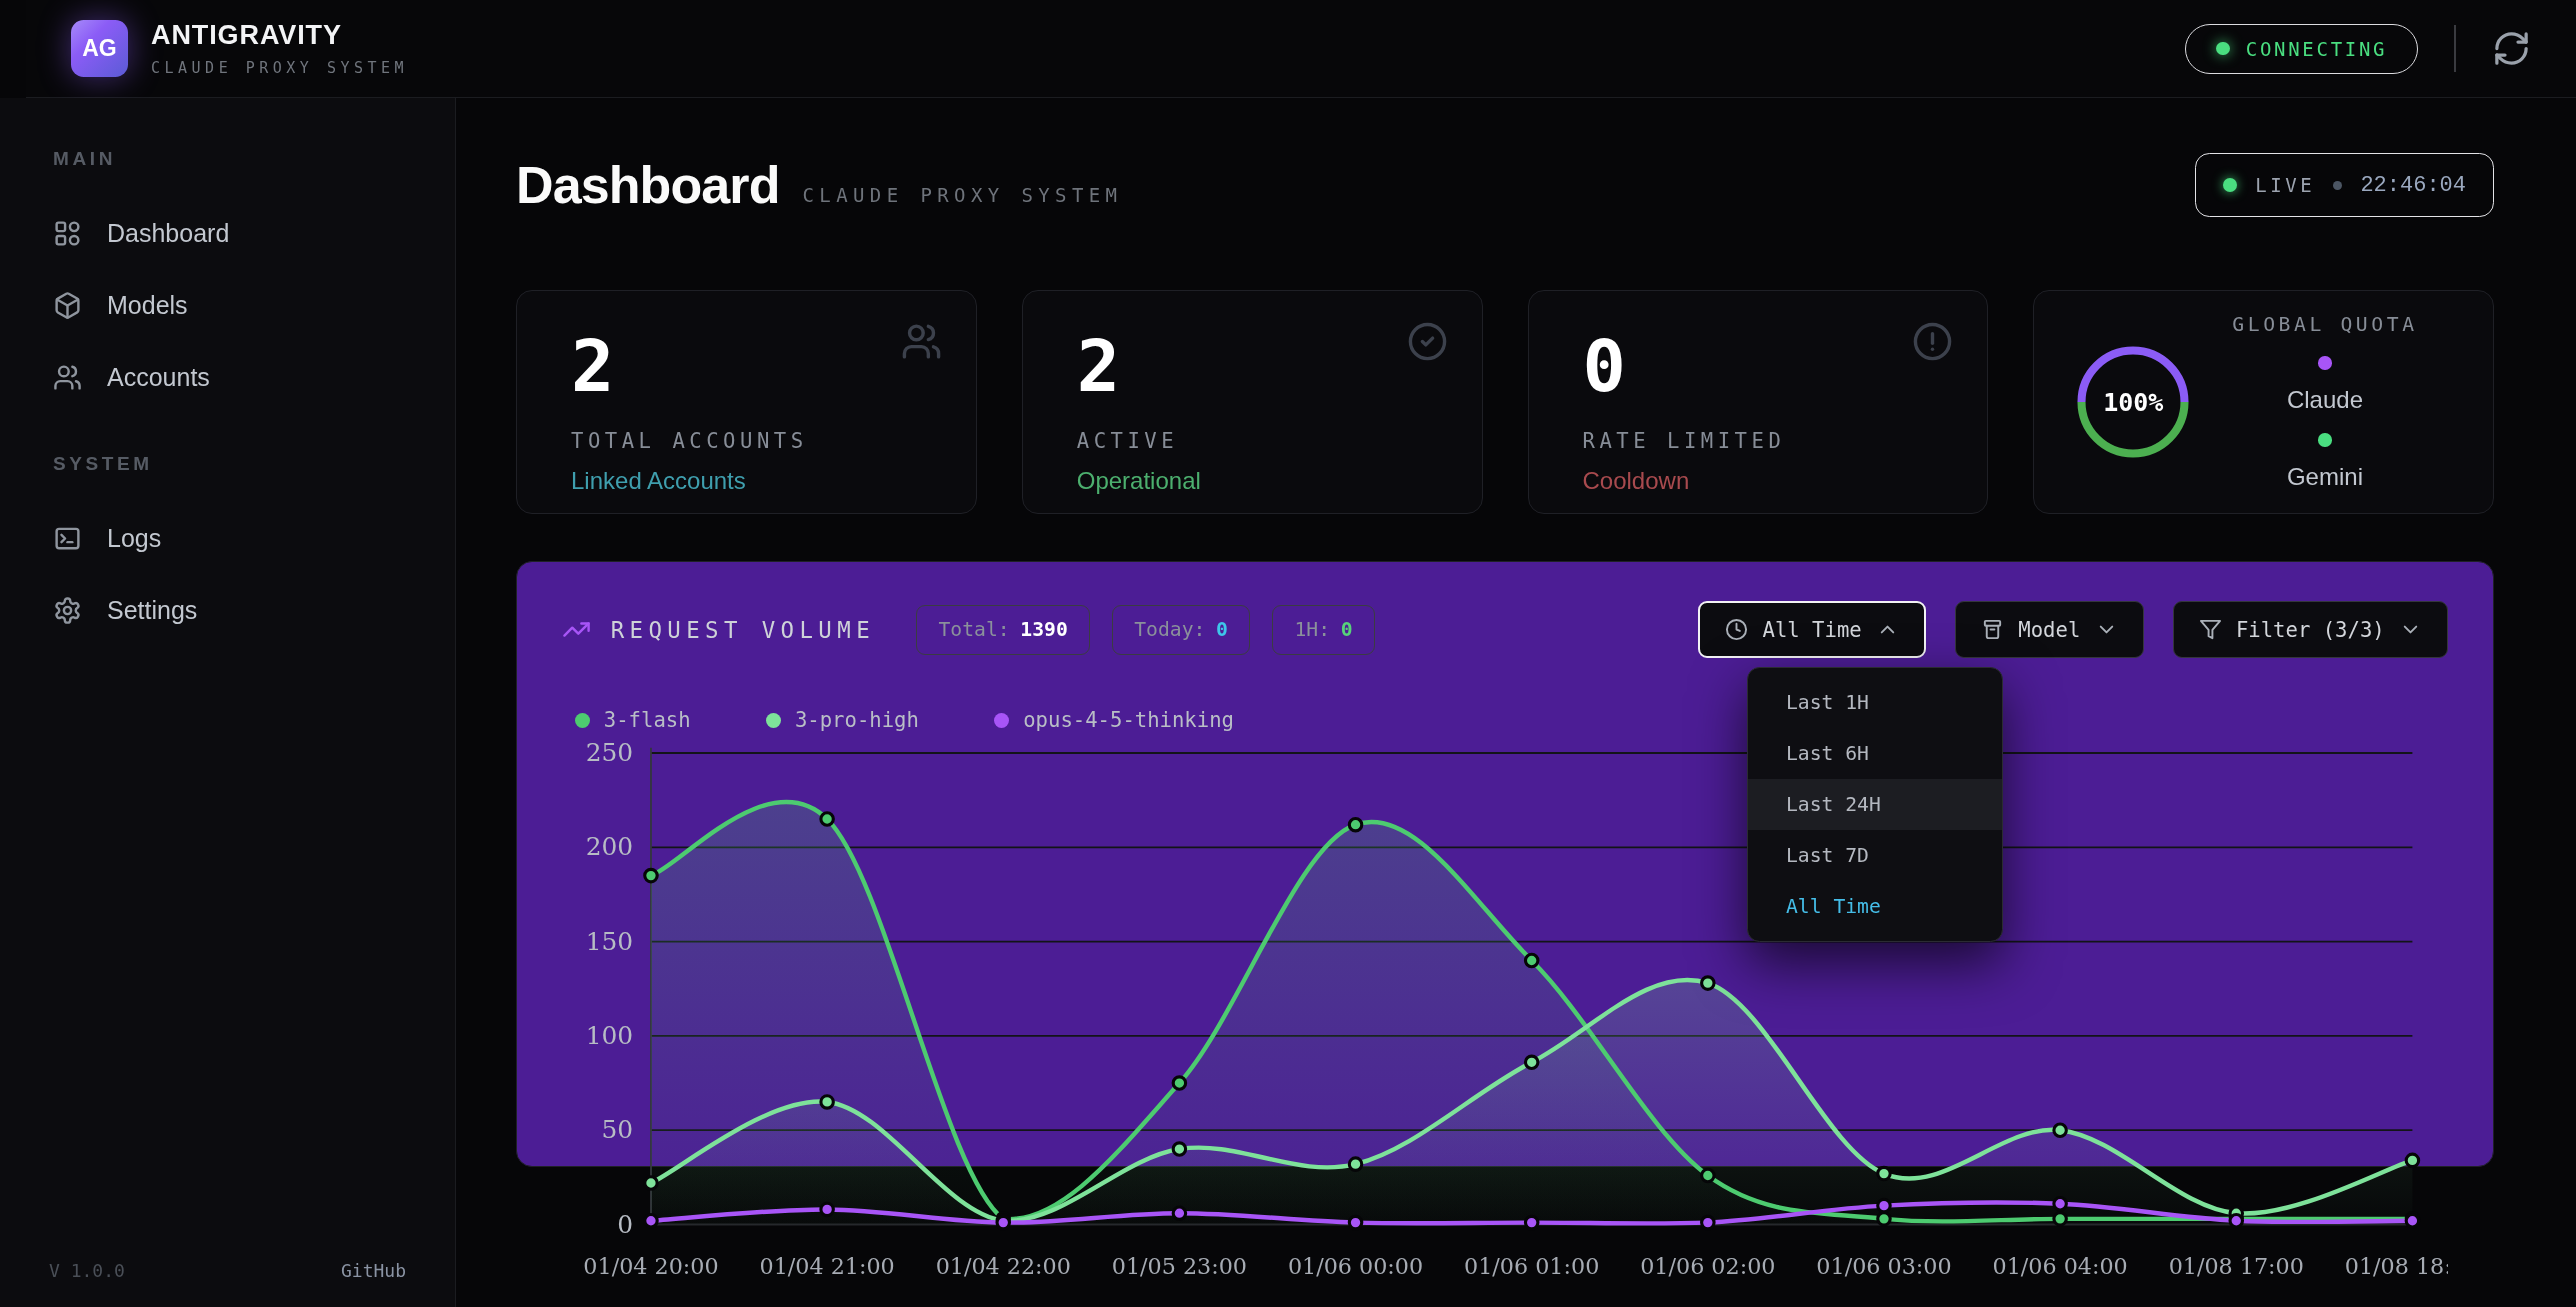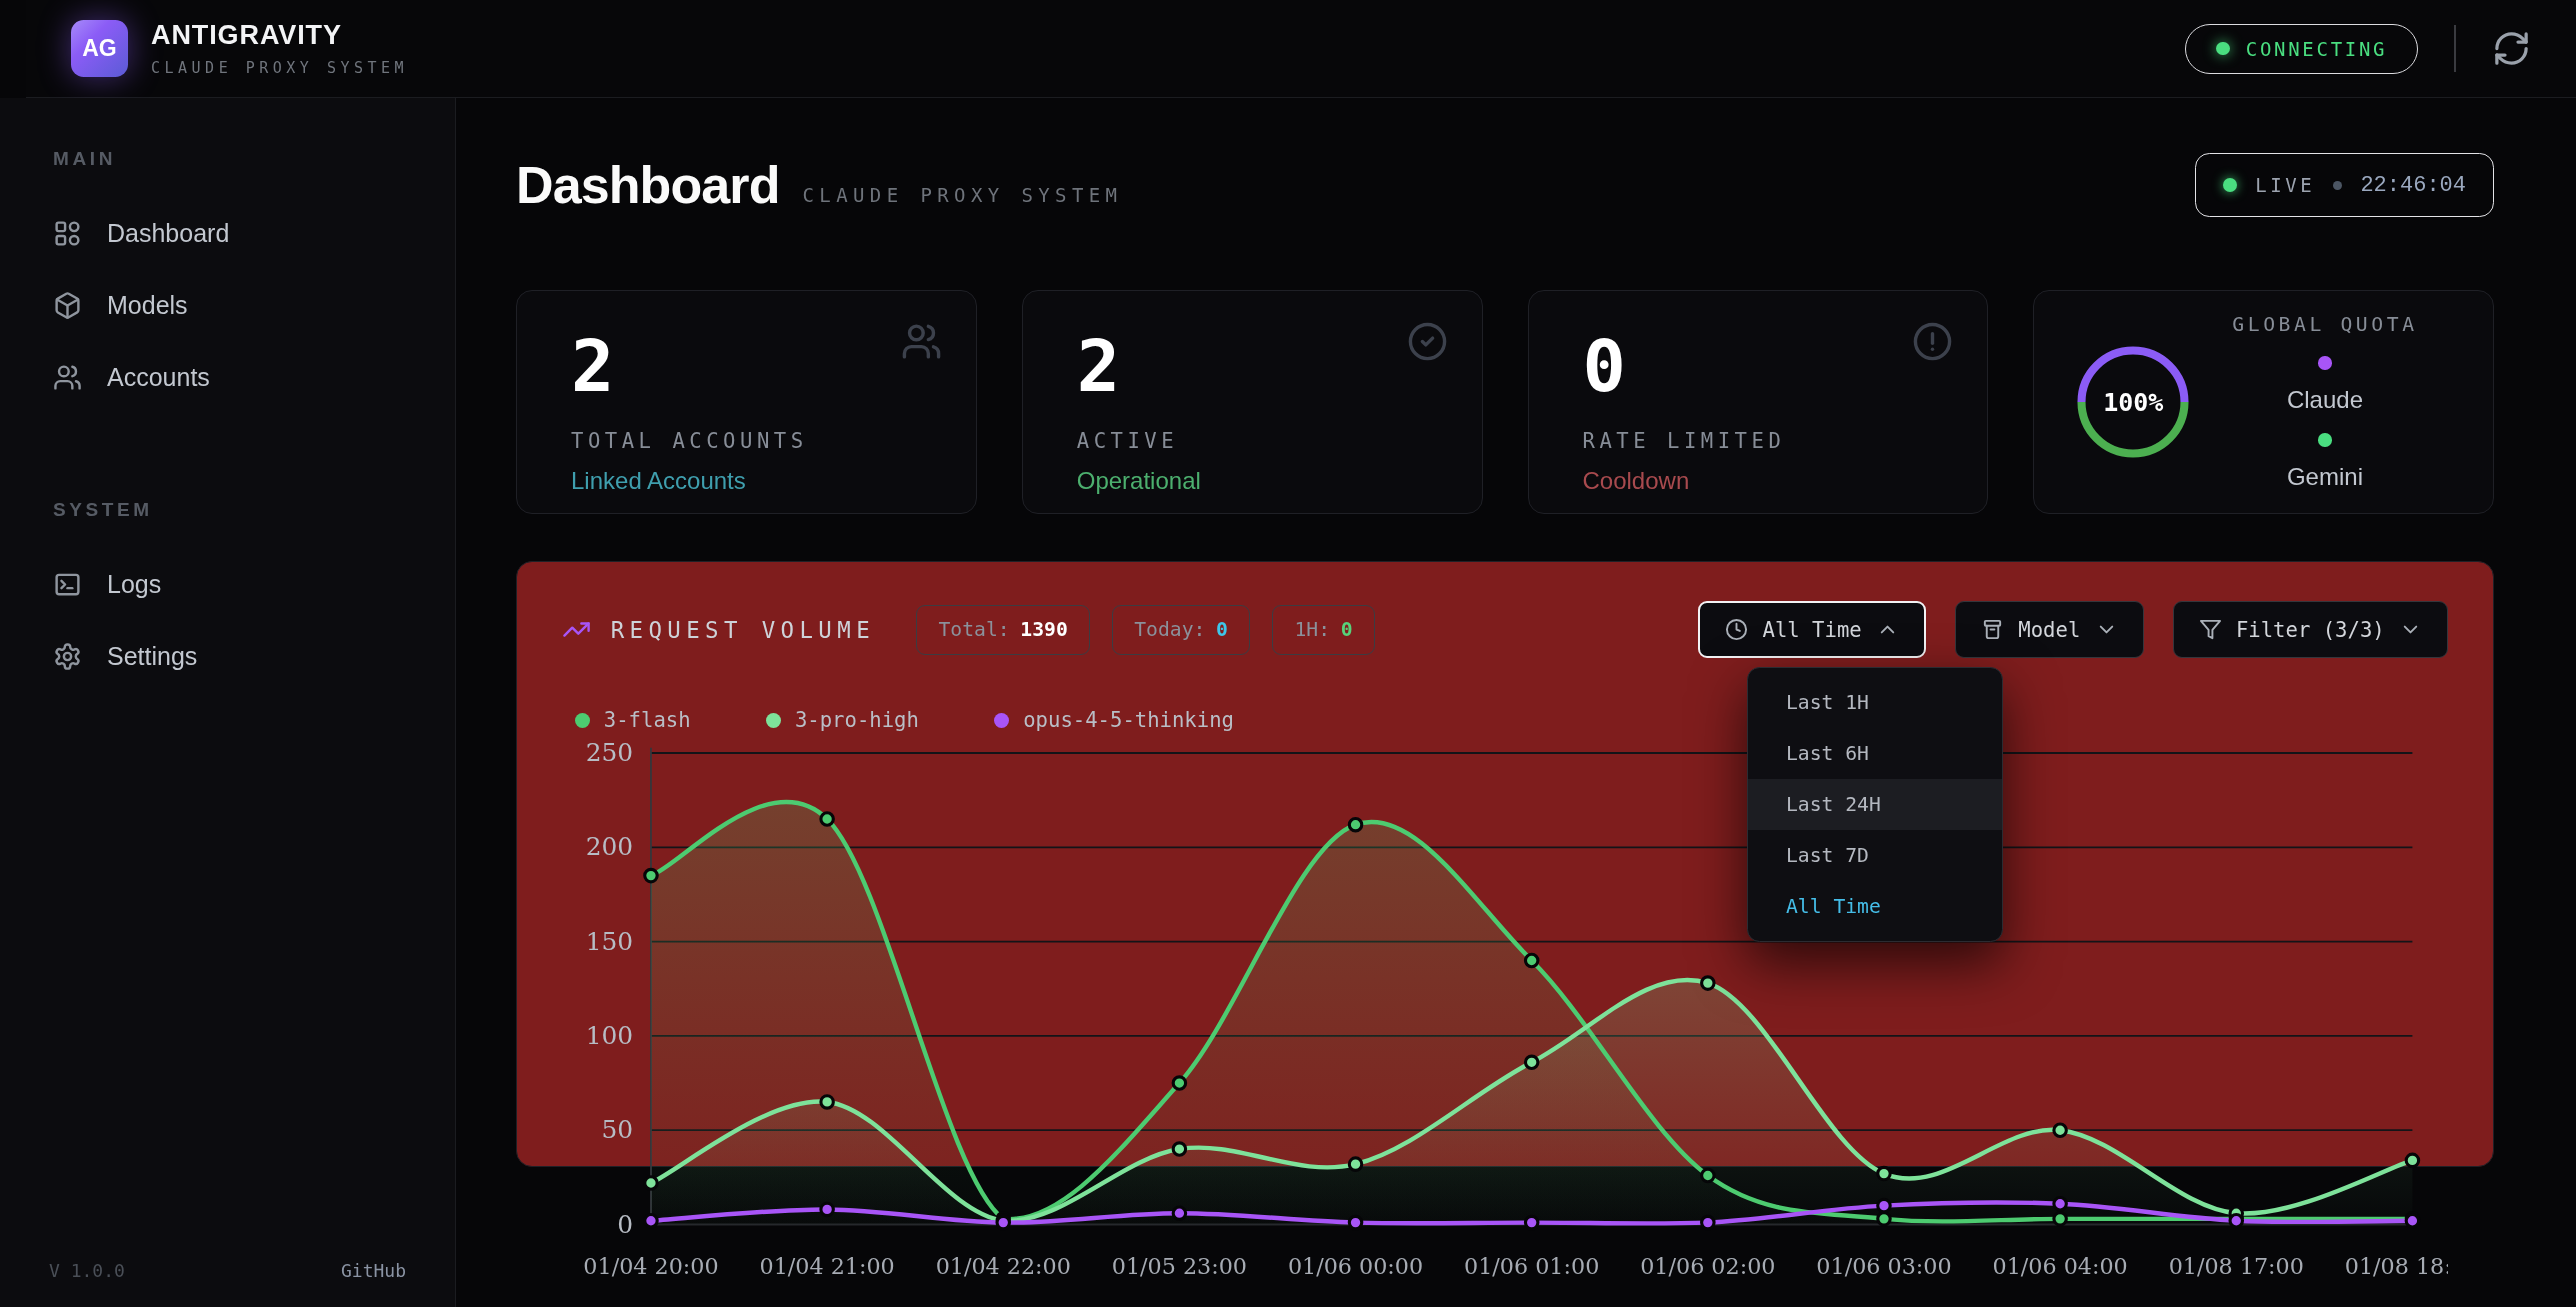--- a/index.html
+++ b/index.html
@@ -25,21 +25,21 @@
   .conn-label { font-family:"DejaVu Sans Mono",monospace; font-size:19px; letter-spacing:2.7px; color:#4ade80; }
   .vdiv { width:1.8px; height:47px; background:#3a3b40; }
   .icon-btn { width:39px; height:39px; color:#9aa1ab; cursor:pointer; }
 
   
   .sidebar { background:#0c0c0f; border-right:1.8px solid #1b1c20; display:flex; flex-direction:column; padding:50px 10px 27px; }
   .section-label { font-size:19px; font-weight:bold; letter-spacing:3.6px; color:#565b64; padding:0 43px; margin-bottom:27px; }
   .nav-item { display:flex; align-items:center; gap:25px; padding:21.5px 43px; cursor:pointer; color:#c3c8d0; }
   .nav-item svg { width:29px; height:29px; color:#8f959e; flex:0 0 auto; }
   .nav-item span { font-size:25px; }
-  .nav-gap { margin-top:86px; }
+  .nav-gap { margin-top:40px; }
   .side-footer { margin-top:auto; display:flex; justify-content:space-between; padding:0 39px;
     font-family:"DejaVu Sans Mono",monospace; font-size:18px; color:#4a4f57; }
   .side-footer .gh { color:#8a93a3; cursor:pointer; }
 
   
   .main { padding:55px 82px 0 60px; overflow:hidden; }
   .title-row { display:flex; align-items:center; }
   .page-title { font-size:52px; font-weight:bold; letter-spacing:-0.9px; color:#fafafa; }
   .page-sub { font-family:"DejaVu Sans Mono",monospace; font-size:19px; letter-spacing:5.4px; color:#6e737b; margin-left:23px; margin-top:19.7px; }
   .live-badge { margin-left:auto; display:flex; align-items:center; gap:18px; height:64px; padding:0 27px;
@@ -59,21 +59,21 @@
   .quota-card { display:flex; align-items:center; gap:39px; padding:36px 39px; }
   .ring-wrap { position:relative; width:120px; height:120px; flex:0 0 auto; }
   .ring-pct { position:absolute; inset:0; display:flex; align-items:center; justify-content:center;
     font-family:"DejaVu Sans Mono",monospace; font-weight:bold; font-size:25px; color:#fff; }
   .quota-right { display:flex; flex-direction:column; gap:19.7px; }
   .quota-title { font-family:"DejaVu Sans Mono",monospace; font-size:19.7px; letter-spacing:3.6px; color:#878d97; }
   .quota-li { display:flex; align-items:center; gap:16px; font-size:24px; color:#c3c8d0;flex-direction:column; }
   .quota-li .dot { width:13.4px; height:13.4px; }
 
   
-  .chart-card { position:relative; margin-top:47px; height:606px; background:#7f1d1d;
+  .chart-card { position:relative; margin-top:47px; height:606px; background:#4c1d95;
     border:1.8px solid #1f2026; border-radius:16px; padding:39px 45px 0; }
   .chart-head { display:flex; align-items:center; }
   .chart-title-wrap { display:flex; align-items:center; gap:19.7px; }
   .trend-icon { width:29px; height:29px; color:#a855f7; }
   .chart-title { font-family:"DejaVu Sans Mono",monospace; font-size:22.4px; letter-spacing:5.4px; color:#ced2d8; }
   .pillset { display:flex; gap:21.5px; margin-left:41px; }
   .pill { display:flex; align-items:center; gap:10.7px; height:50px; padding:0 21.5px;
     border:1.8px solid #3b3c42; border-radius:9px; font-family:"DejaVu Sans Mono",monospace; font-size:19.7px; color:#8b919b; }
   .pill b { font-weight:bold; }
   .btnset { margin-left:auto; display:flex; gap:29px; }

